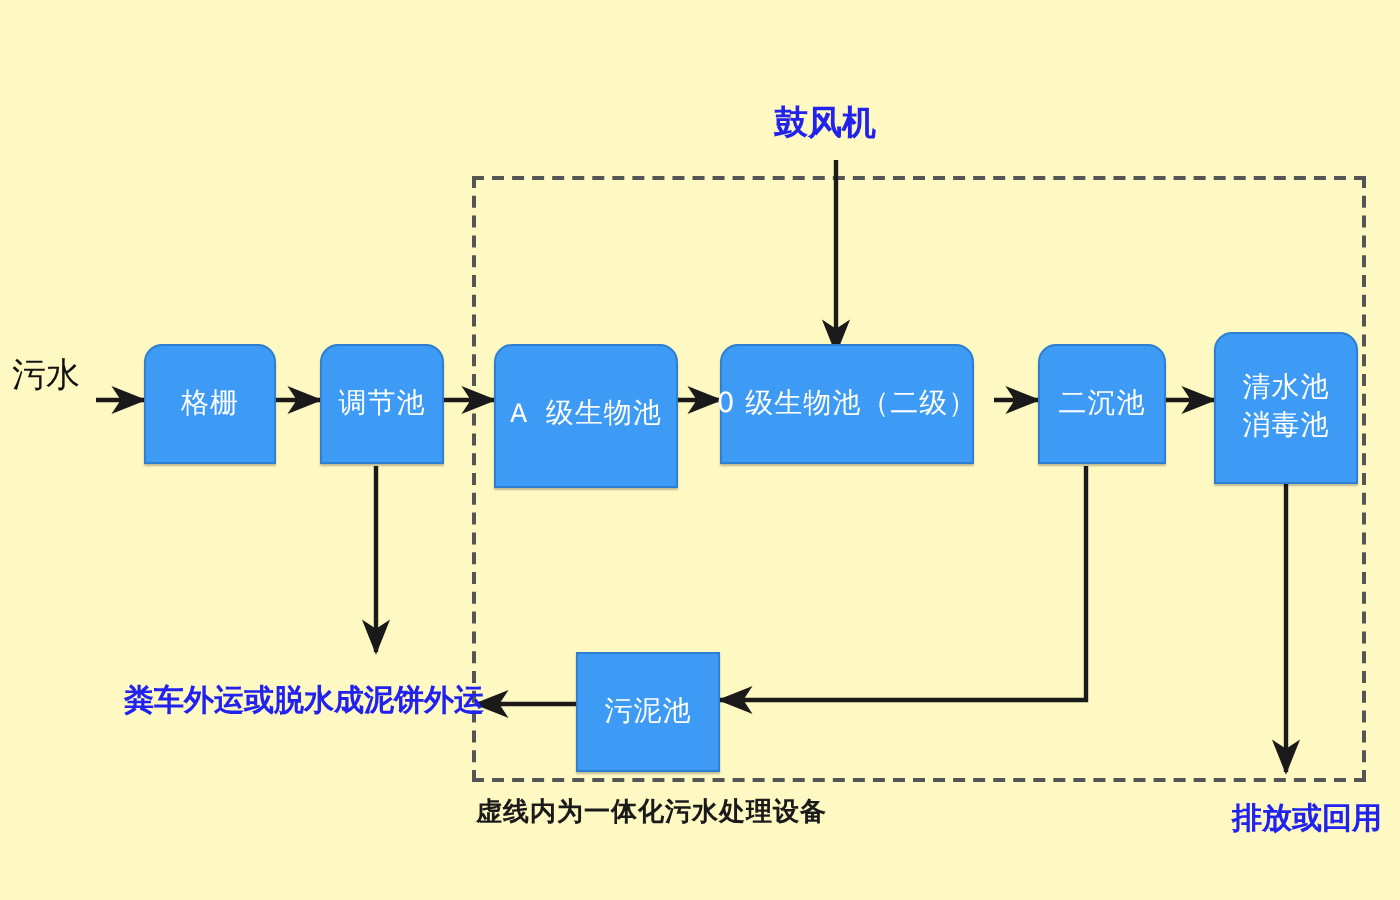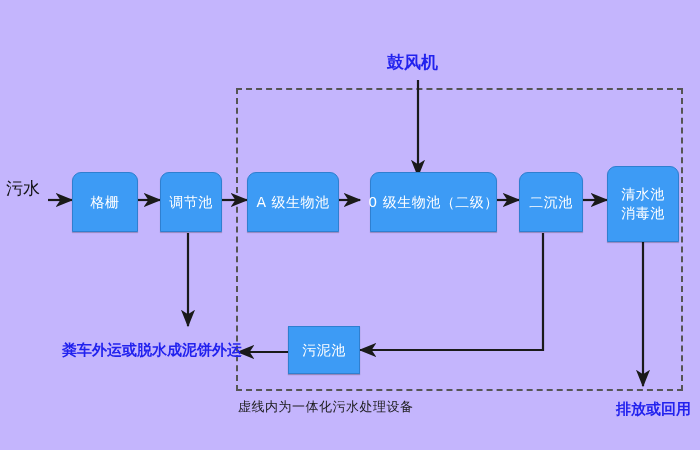--- a/index.html
+++ b/index.html
@@ -4,21 +4,21 @@
 <style>
   html, body {
     margin: 0;
     padding: 0;
     background: #ffffff;
   }
   #canvas {
     position: relative;
     width: 700px;
     height: 450px;
-    background: #c4b5fd;
+    background: #fef9c3;
     overflow: hidden;
     font-family: "DejaVu Sans", "Liberation Sans", sans-serif;
   }
   
   .pbox {
     position: absolute;
     background: #3d9bf5;
     border: 1px solid #2f7fd0;
     box-sizing: border-box;
     display: flex;
@@ -40,21 +40,21 @@
   .pbox .ln { display: block; }
   
   .lbl {
     position: absolute;
     white-space: nowrap;
     font-size: 17px;
     line-height: 1;
   }
   .lbl.black { color: #111111; }
   .lbl.blue  { color: #2222ee; font-weight: 700; }
-  .lbl.small { font-size: 13px; color: #1a1a1a; font-weight: 400; letter-spacing: 0.5px;}
+  .lbl.small { font-size: 13px; color: #1a1a1a; font-weight: 700; letter-spacing: 0.5px;}
   
   .dashbox {
     position: absolute;
     border: 2px dashed #555555;
     box-sizing: border-box;
     background: transparent;
     pointer-events: none;
   }
   
   #wires {
@@ -108,38 +108,38 @@
   <div class="lbl black" style="left:6px; top:180px;">污水</div>
 
   <div class="pbox" style="left:72px; top:172px; width:66px; height:60px;">
     <span class="ln">格栅</span>
   </div>
 
   <div class="pbox" style="left:160px; top:172px; width:62px; height:60px;">
     <span class="ln">调节池</span>
   </div>
 
-  <div class="pbox" style="left:247px; top:172px; width:92px; height:60px;">
+  <div class="pbox" style="left:247px; top:172px; width:92px; height:72px;font-family:Liberation Mono, monospace;">
     <span class="ln">A 级生物池</span>
   </div>
 
-  <div class="pbox" style="left:370px; top:172px; width:127px; height:60px;">
+  <div class="pbox" style="left:360px; top:172px; width:127px; height:60px;">
     <span class="ln">0 级生物池（二级）</span>
   </div>
 
   <div class="pbox" style="left:519px; top:172px; width:64px; height:60px;">
     <span class="ln">二沉池</span>
   </div>
 
   <div class="pbox" style="left:607px; top:166px; width:72px; height:76px;">
     <span class="ln">清水池</span>
     <span class="ln">消毒池</span>
   </div>
 
-  <div class="pbox square" style="left:288px; top:326px; width:72px; height:48px;">
+  <div class="pbox square" style="left:288px; top:326px; width:72px; height:60px;">
     <span class="ln">污泥池</span>
   </div>
 
   <div class="lbl blue" style="left:62px; top:343px; font-size:15px;">粪车外运或脱水成泥饼外运</div>
 
   <div class="lbl blue" style="left:616px; top:402px; font-size:15px;text-align:right;">排放或回用</div>
 
   <div class="lbl small" style="left:238px; top:400px;">虚线内为一体化污水处理设备</div>
 
 </div>

